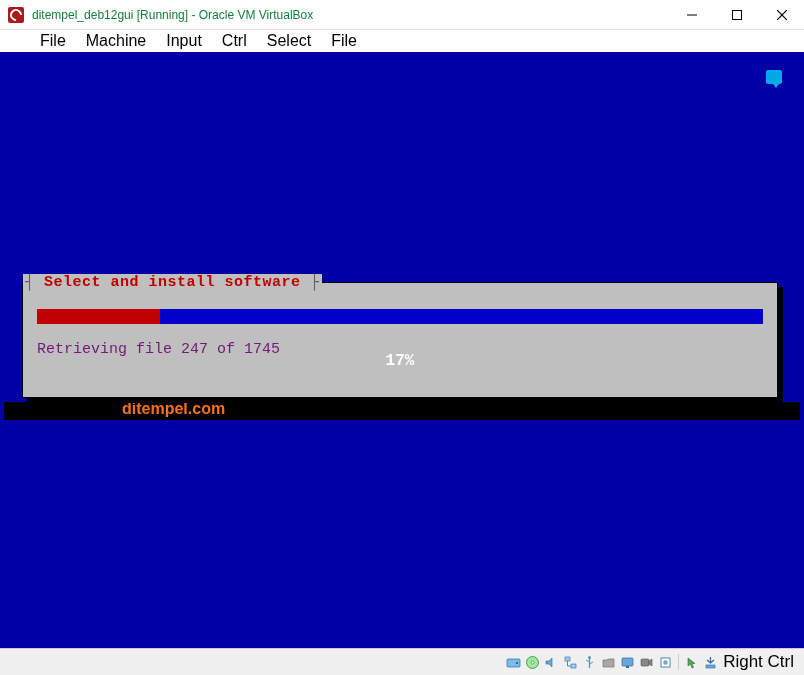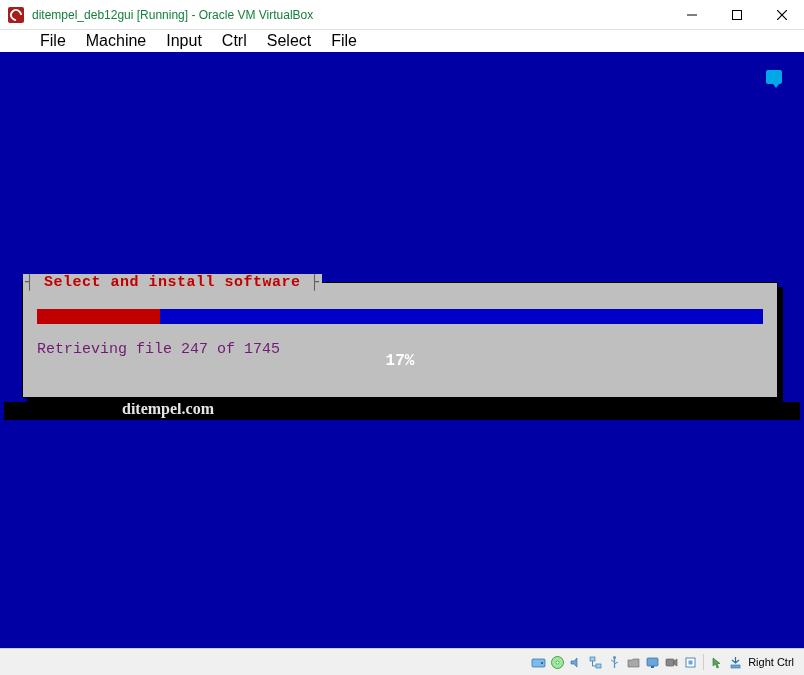--- a/index.html
+++ b/index.html
@@ -174,22 +174,22 @@
       top: 346px;
       left: 0;
       width: 100%;
       background: #000;
       height: 18px;
     }
     .watermark-text {
       position: absolute;
       top: 344px;
       left: 118px;
-      color: #e5e5e5;
-      font-family: Liberation Serif, serif;
+      color: #f97316;
+      font-family: Liberation Sans, sans-serif;
       font-size: 16px;
       font-weight: bold;
     }
     .statusbar {
       height: 27px;
       background: #f0f0f0;
       border-top: 1px solid #ccc;
       display: flex;
       align-items: center;
       justify-content: flex-end;
@@ -206,21 +206,21 @@
       border: 1px solid transparent;
       border-radius: 2px;
     }
     .status-sep {
       width: 1px;
       height: 16px;
       background: #ccc;
       margin: 0 2px;
     }
     .host-key {
-      font-size: 11px;
+      font-size: 17px;
       padding: 0 6px 0 2px;
       color: #000;
     }
     svg { display: block; }
   </style>
 </head>
 <body>
 
 <div class="titlebar">
   <div class="app-icon"></div>

